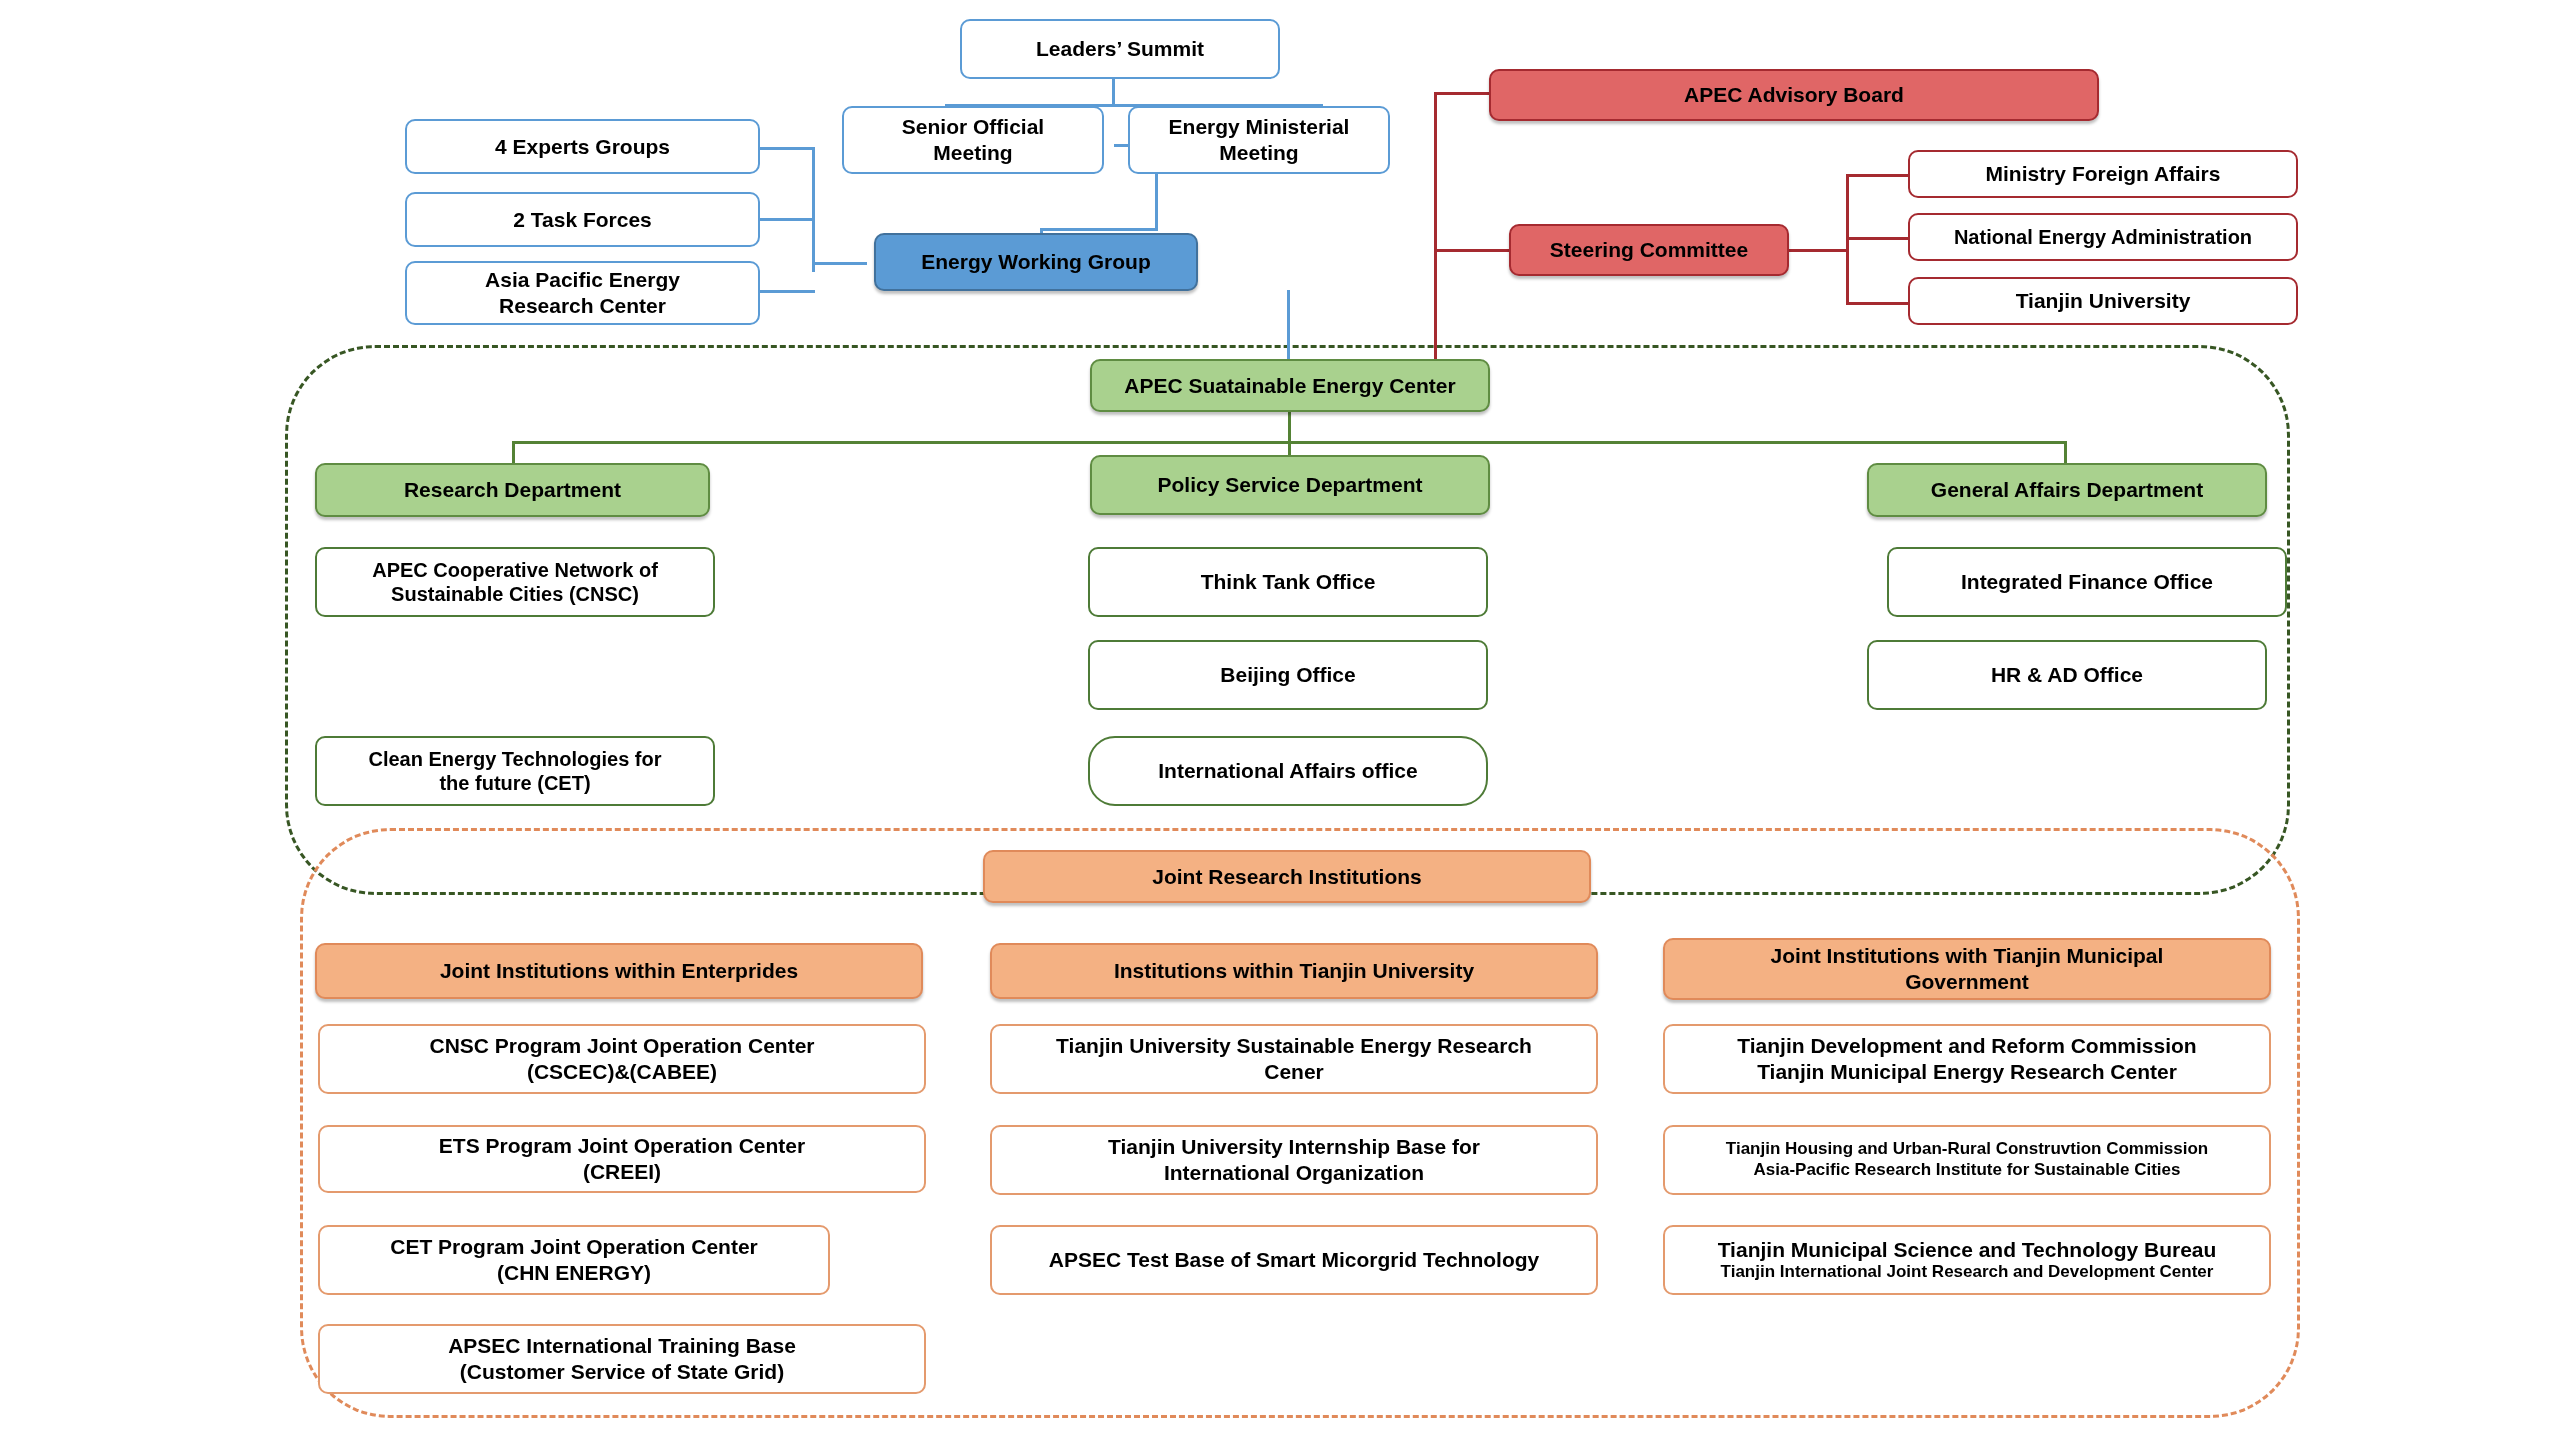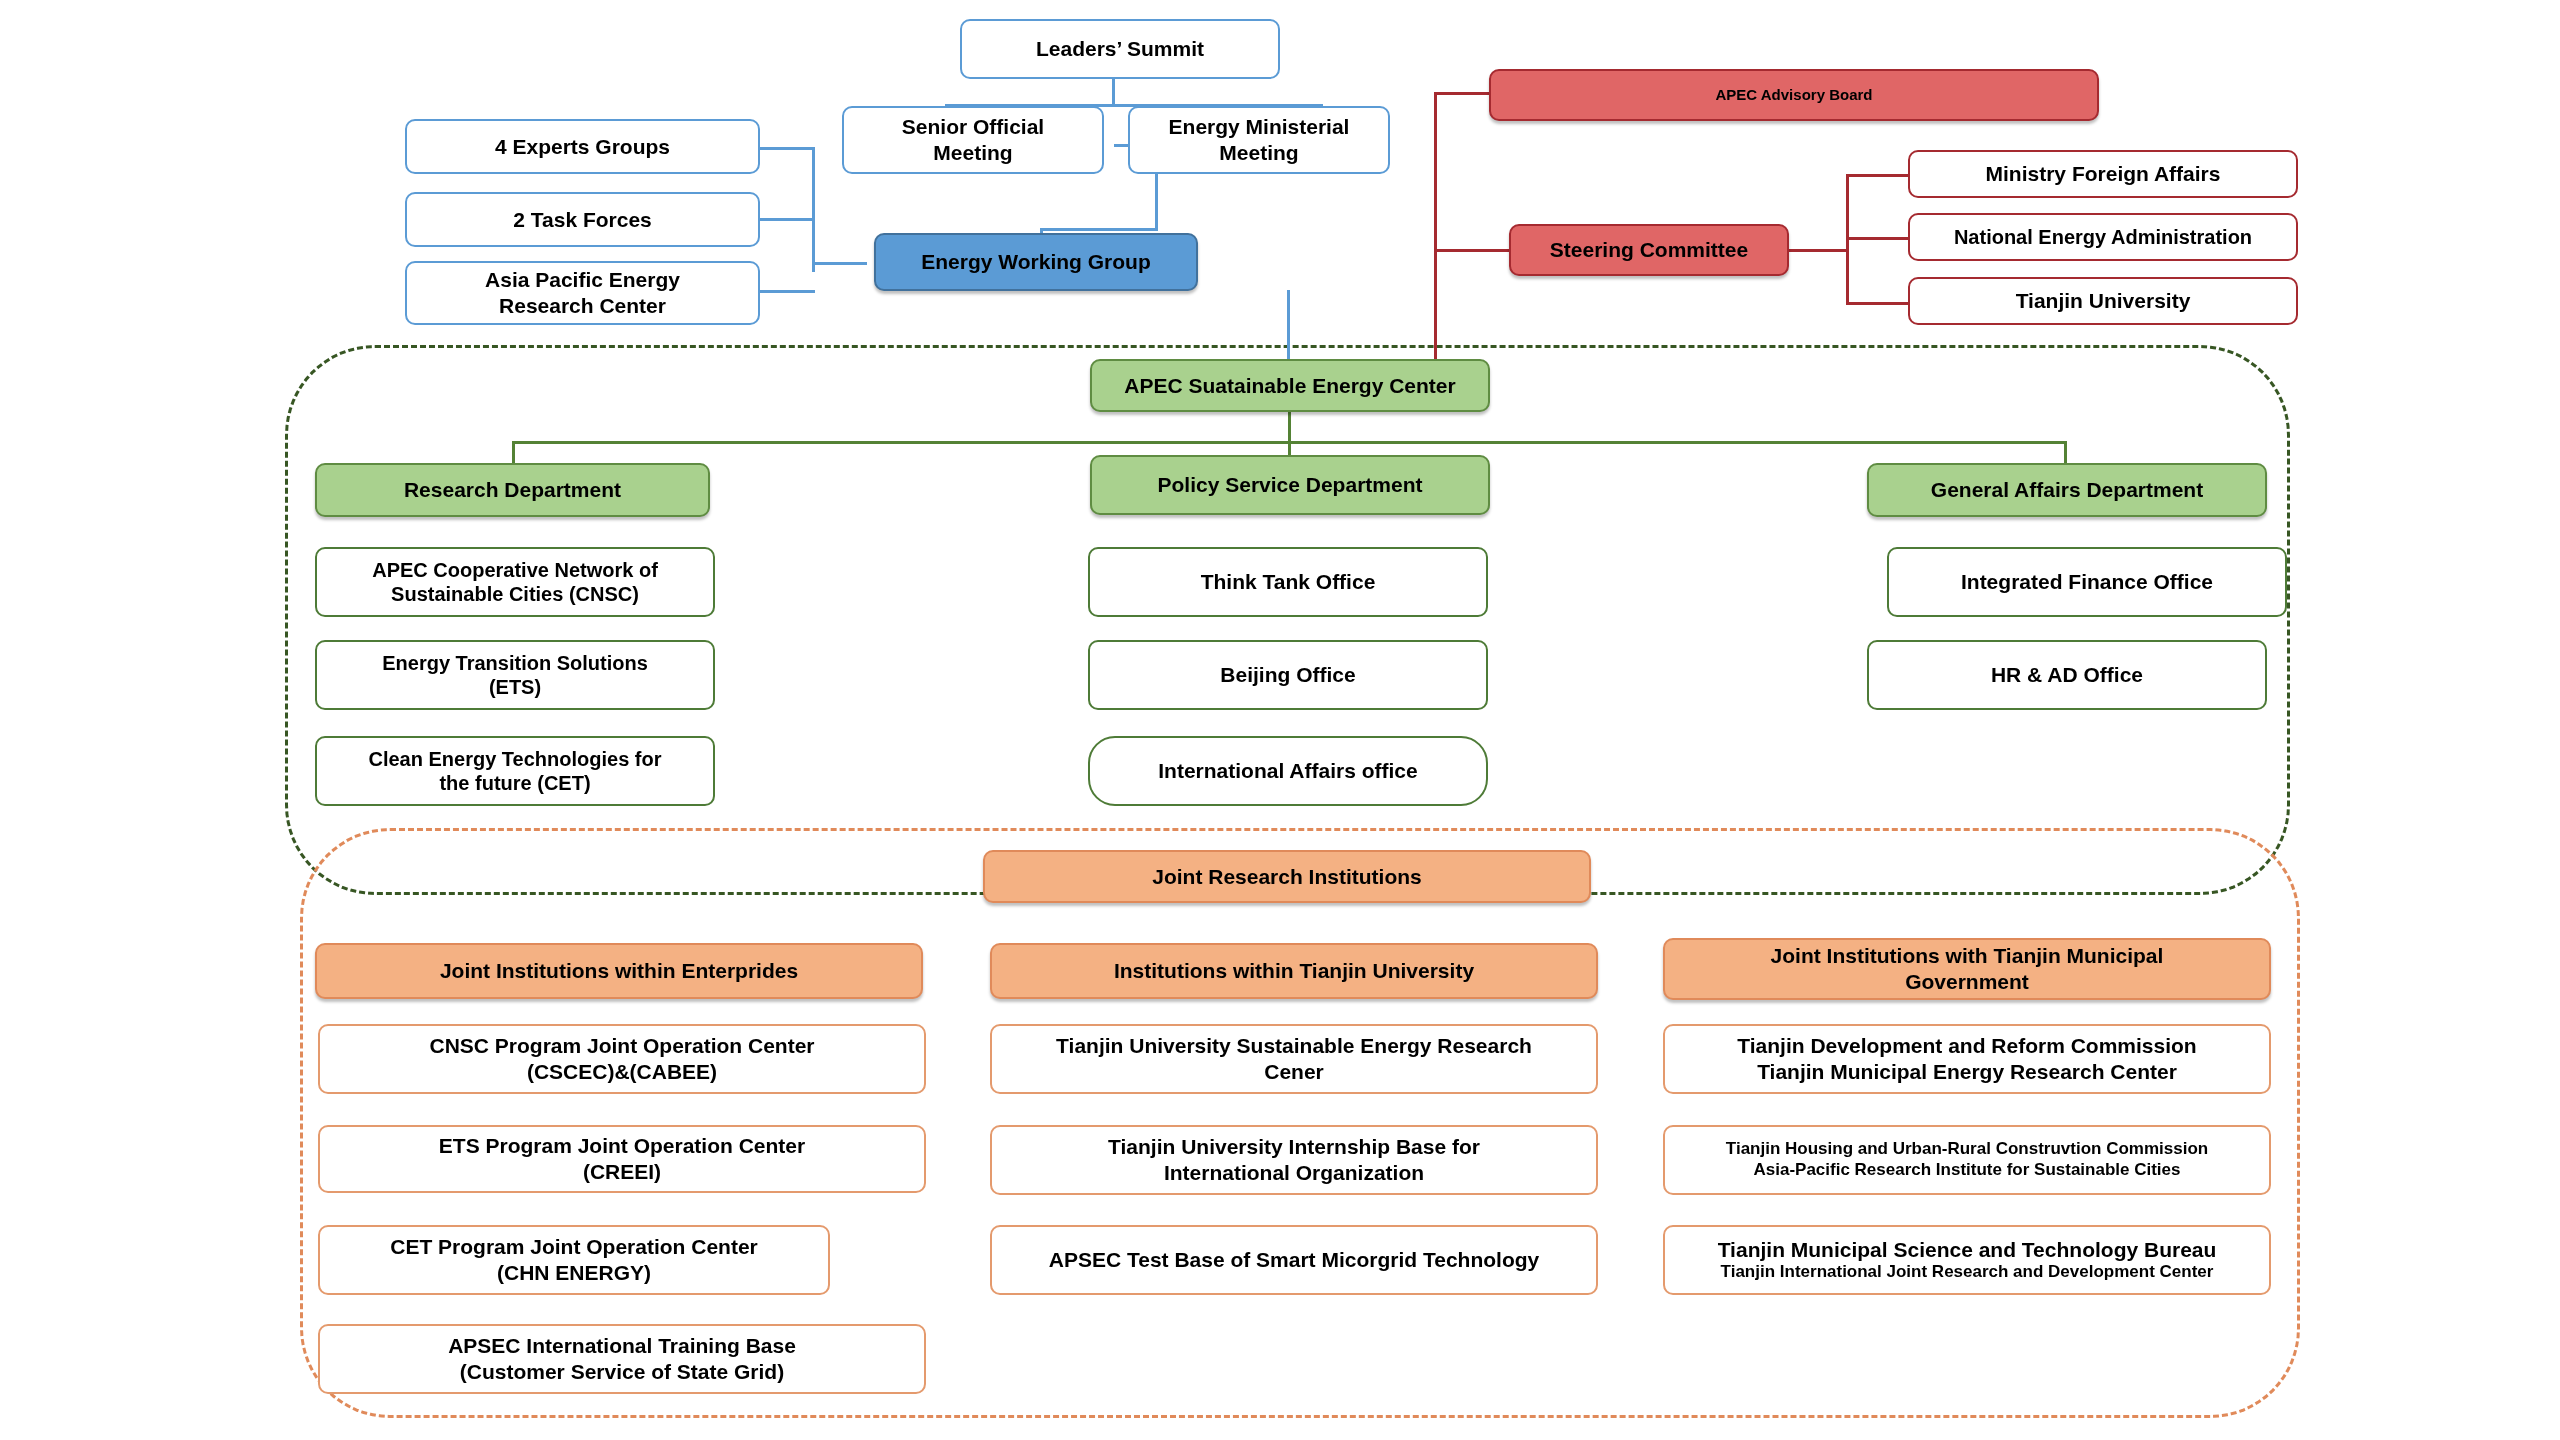--- a/index.html
+++ b/index.html
@@ -91,35 +91,33 @@
   <div class="node blue-out" style="left:1128px;top:106px;width:262px;height:68px;font-size:21px;white-space:pre-line;">Energy Ministerial
 Meeting</div>
 
   <div class="node blue-fill" style="left:874px;top:233px;width:324px;height:58px;font-size:21px;">Energy Working Group</div>
 
   <div class="node blue-out" style="left:405px;top:119px;width:355px;height:55px;font-size:21px;white-space:pre-line;">4 Experts Groups</div>
   <div class="node blue-out" style="left:405px;top:192px;width:355px;height:55px;font-size:21px;white-space:pre-line;">2 Task Forces</div>
   <div class="node blue-out" style="left:405px;top:261px;width:355px;height:64px;font-size:21px;white-space:pre-line;">Asia Pacific Energy
 Research Center</div>
 
-  <div class="node red-fill" style="left:1489px;top:69px;width:610px;height:52px;font-size:15px;">APEC Advisory Board</div>
+  <div class="node red-fill" style="left:1489px;top:69px;width:610px;height:52px;font-size:21px;">APEC Advisory Board</div>
 
   <div class="node red-fill" style="left:1509px;top:224px;width:280px;height:52px;font-size:21px;text-align:right;">Steering Committee</div>
 
   <div class="node red-out" style="left:1908px;top:150px;width:390px;height:48px;font-size:21px;">Ministry Foreign Affairs</div>
   <div class="node red-out" style="left:1908px;top:213px;width:390px;height:48px;font-size:20px;">National Energy Administration</div>
   <div class="node red-out" style="left:1908px;top:277px;width:390px;height:48px;font-size:21px;">Tianjin University</div>
 
   <div class="node grn-fill" style="left:1090px;top:359px;width:400px;height:53px;font-size:21px;">APEC Suatainable Energy Center</div>
 
   <div class="node grn-fill" style="left:315px;top:463px;width:395px;height:54px;font-size:21px;">Research Department</div>
   <div class="node grn-out" style="left:315px;top:547px;width:400px;height:70px;font-size:20px;white-space:pre-line;">APEC Cooperative Network of
 Sustainable Cities (CNSC)</div>
-  <div class="node grn-out" style="left:315px;top:640px;width:400px;height:70px;font-size:20px;white-space:pre-line;">Energy Transition Solutions
-(ETS)</div>
   <div class="node grn-out" style="left:315px;top:736px;width:400px;height:70px;font-size:20px;white-space:pre-line;">Clean Energy Technologies for
 the future (CET)</div>
 
   <div class="node grn-fill" style="left:1090px;top:455px;width:400px;height:60px;font-size:21px;">Policy Service Department</div>
   <div class="node grn-out" style="left:1088px;top:547px;width:400px;height:70px;font-size:21px;white-space:pre-line;">Think Tank Office</div>
   <div class="node grn-out" style="left:1088px;top:640px;width:400px;height:70px;font-size:21px;white-space:pre-line;">Beijing Office</div>
   <div class="node grn-out" style="left:1088px;top:736px;width:400px;height:70px;font-size:21px;white-space:pre-line;border-radius:27px;">International Affairs office</div>
 
   <div class="node grn-fill" style="left:1867px;top:463px;width:400px;height:54px;font-size:21px;">General Affairs Department</div>
   <div class="node grn-out" style="left:1867px;top:547px;width:400px;height:70px;font-size:21px;white-space:pre-line;margin-left:20px;">Integrated Finance Office</div>

